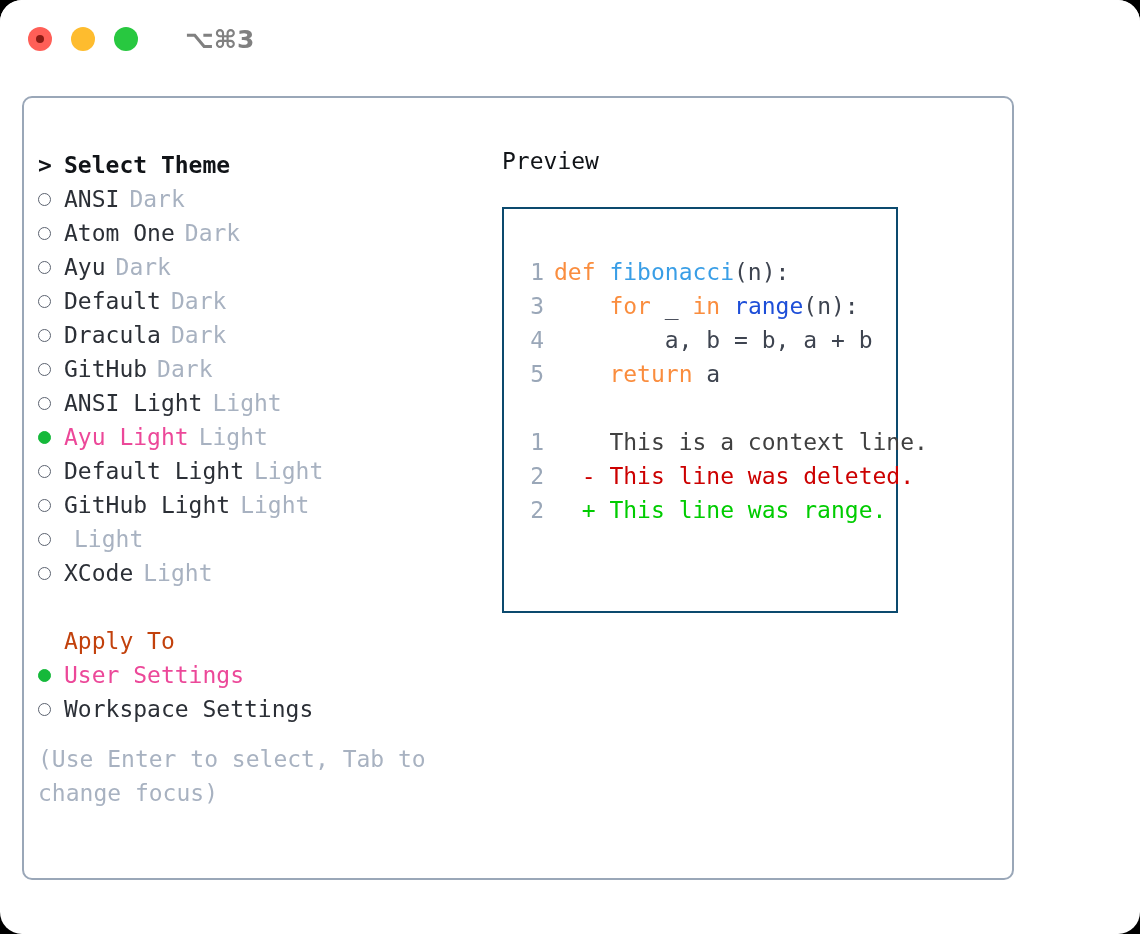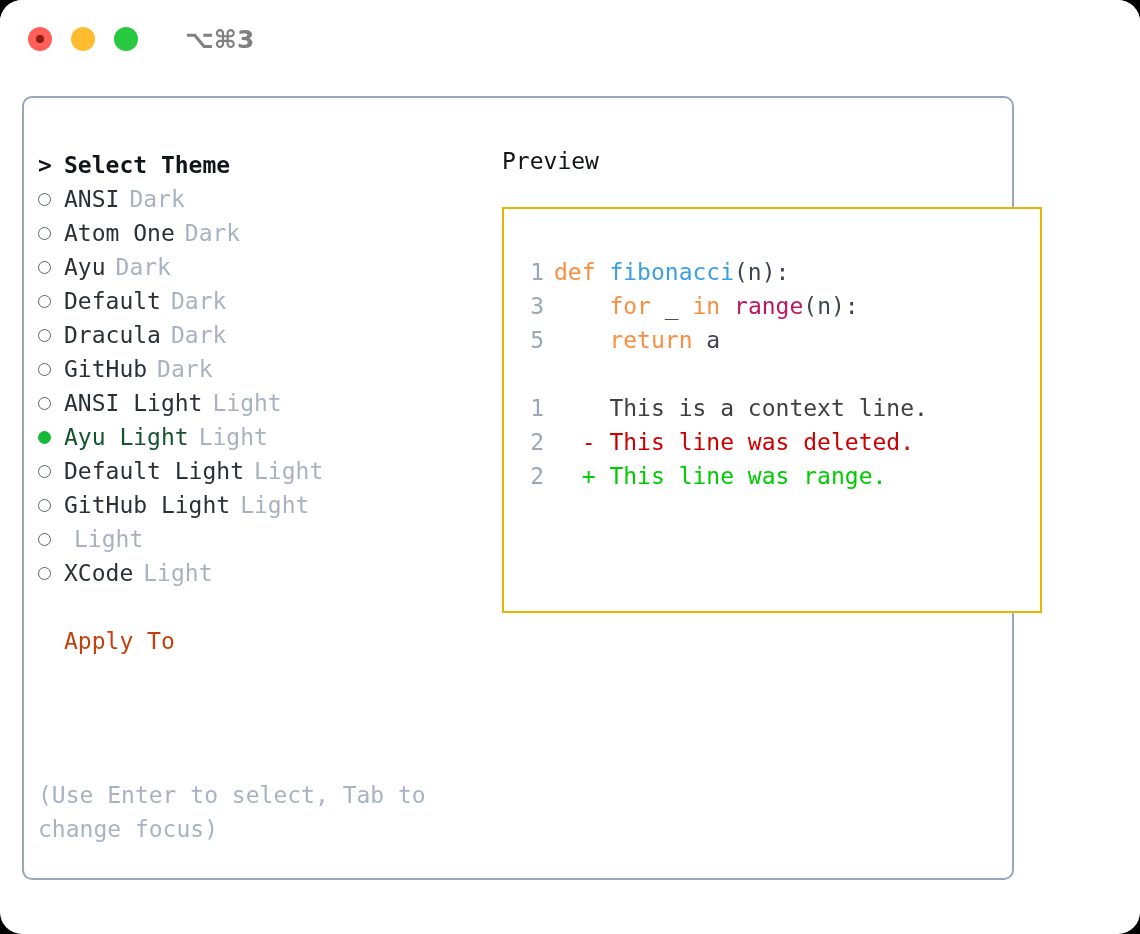--- a/index.html
+++ b/index.html
@@ -118,58 +118,58 @@
     border-radius: 50%;
     border: 1.6px solid #5c6370;
     background: transparent;
   }
   .bullet.on i {
     background: #15b93a;
     border-color: #15b93a;
   }
 
   .label   { color: #2b2f36; }
-  .label.sel { color: #14532d; }
+  .label.sel { color: #ec4899; }
   .variant { color: #a8b2c1; margin-left: 10px; }
 
   .spacer-row { height: 34px; }
 
   .section-title {
     padding-left: 26px;
     font-size: 23px;
     color: #c2410c;
   }
 
   #hint {
     position: absolute;
     left: 14px;
-    top: 680px;
+    top: 644px;
     width: 420px;
     font-size: 23px;
     line-height: 34px;
     color: #a8b2c1;
   }
 
   
   #right-col {
     position: absolute;
     left: 478px;
     top: 50px;
     width: 500px;
   }
   #preview-title {
     font-size: 23px;
     font-weight: 400;
     color: #111418;
     margin-bottom: 33px;
   }
   #preview-box {
-    width: 540px;
+    width: 396px;
     height: 406px;
-    border: 2px solid #eab308;
+    border: 2px solid #0c4a6e;
     background: #ffffff;
     padding: 46px 0 12px 14px;
   }
 
   .code-line {
     font-size: 23px;
     line-height: 34px;
     white-space: pre;
   }
   .ln {
@@ -177,21 +177,21 @@
     display: inline-block;
     width: 26px;
     text-align: right;
     margin-right: 10px;
   }
   .blank-line { height: 34px; }
 
   .tok-kw   { color: #fa8d3e; }
   .tok-fn   { color: #399ee6; }
   .tok-num  { color: #a37acc; }
-  .tok-bi   { color: #be185d; }
+  .tok-bi   { color: #1d4ed8; }
   .tok-txt  { color: #3e4450; }
   .tok-ctx  { color: #404040; }
   .tok-del  { color: #cc0000; }
   .tok-add  { color: #00cc00; }
 </style>
 </head>
 <body>
 
 <div id="window">
 
@@ -227,30 +227,35 @@
           <div class="row"><span class="bullet"><i></i></span><span class="variant">Light</span></div>
           <div class="row"><span class="bullet"><i></i></span><span class="label">XCode</span><span class="variant">Light</span></div>
         </div>
 
       <div class="spacer-row"></div>
 
       <div class="row">
         <span class="section-title">Apply To</span>
       </div>
 
+      <div id="apply-list">
+          <div class="row"><span class="bullet on"><i></i></span><span class="label sel">User Settings</span></div>
+          <div class="row"><span class="bullet"><i></i></span><span class="label">Workspace Settings</span></div>
+        </div>
     </div>
 
     <div id="hint">(Use Enter to select, Tab to change focus)</div>
 
     <div id="right-col">
       <div id="preview-title">Preview</div>
       <div id="preview-box">
         <div id="code-block">
             <div class="code-line"><span class="ln">1</span><span class="tok-kw">def </span><span class="tok-fn">fibonacci</span><span class="tok-txt">(n):</span></div>
             <div class="code-line"><span class="ln">3</span><span class="tok-txt">    </span><span class="tok-kw">for</span><span class="tok-txt"> _ </span><span class="tok-kw">in</span><span class="tok-txt"> </span><span class="tok-bi">range</span><span class="tok-txt">(n):</span></div>
+            <div class="code-line"><span class="ln">4</span><span class="tok-txt">        a, b = b, a + b</span></div>
             <div class="code-line"><span class="ln">5</span><span class="tok-txt">    </span><span class="tok-kw">return</span><span class="tok-txt"> a</span></div>
           </div>
         <div class="blank-line"></div>
         <div id="diff-block">
             <div class="code-line"><span class="ln">1</span><span class="tok-ctx">    </span><span class="tok-ctx">This is a context line.</span></div>
             <div class="code-line"><span class="ln">2</span><span class="tok-del">  - </span><span class="tok-del">This line was deleted.</span></div>
             <div class="code-line"><span class="ln">2</span><span class="tok-add">  + </span><span class="tok-add">This line was range.</span></div>
           </div>
       </div>
     </div>

